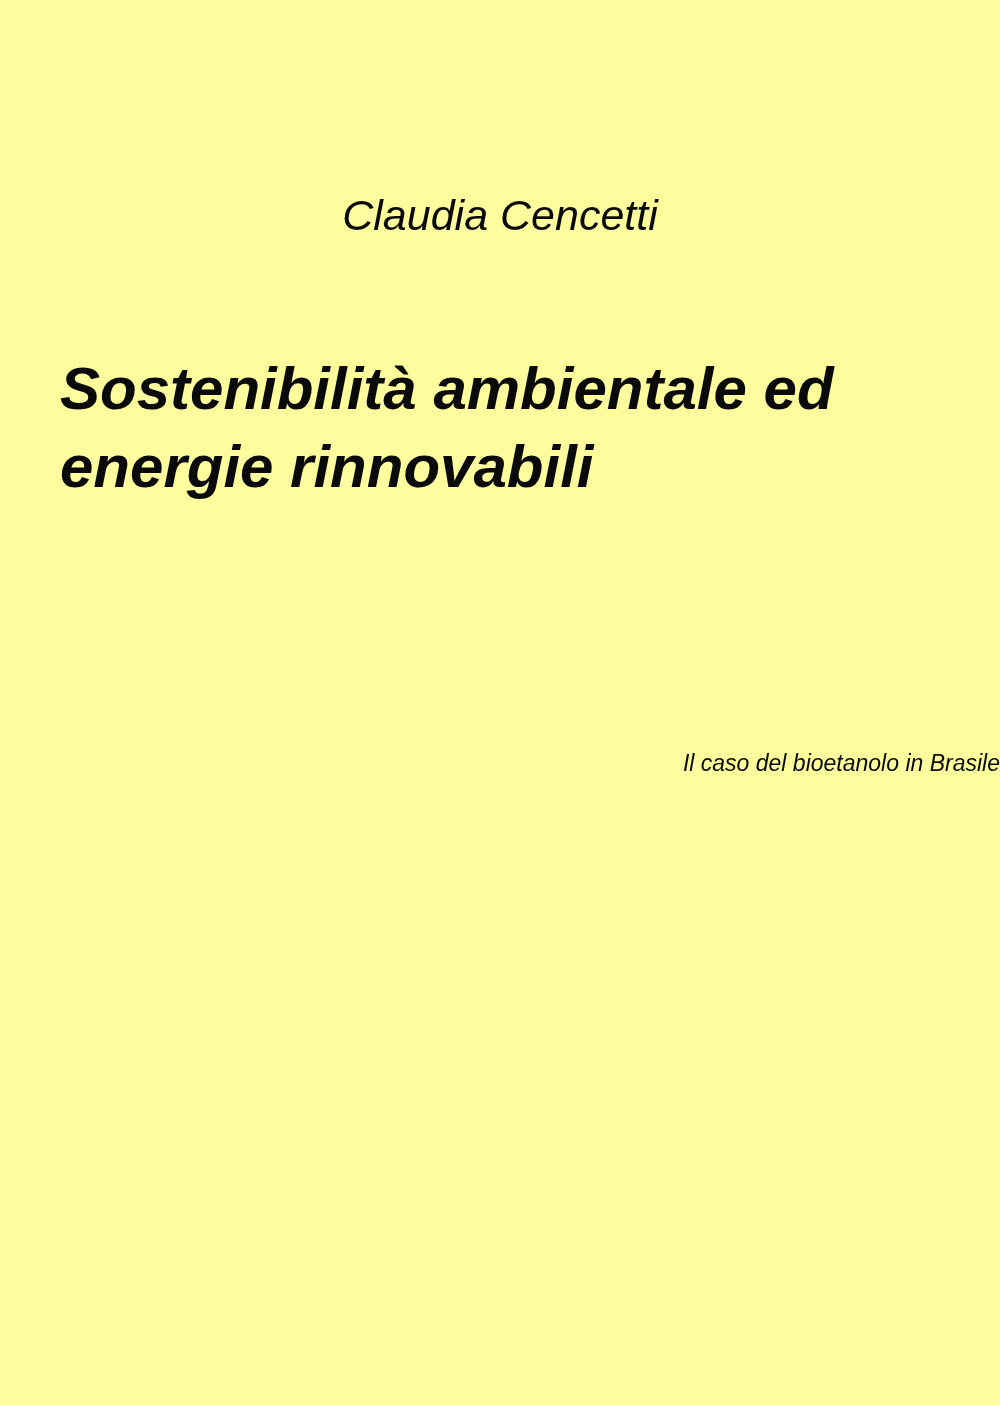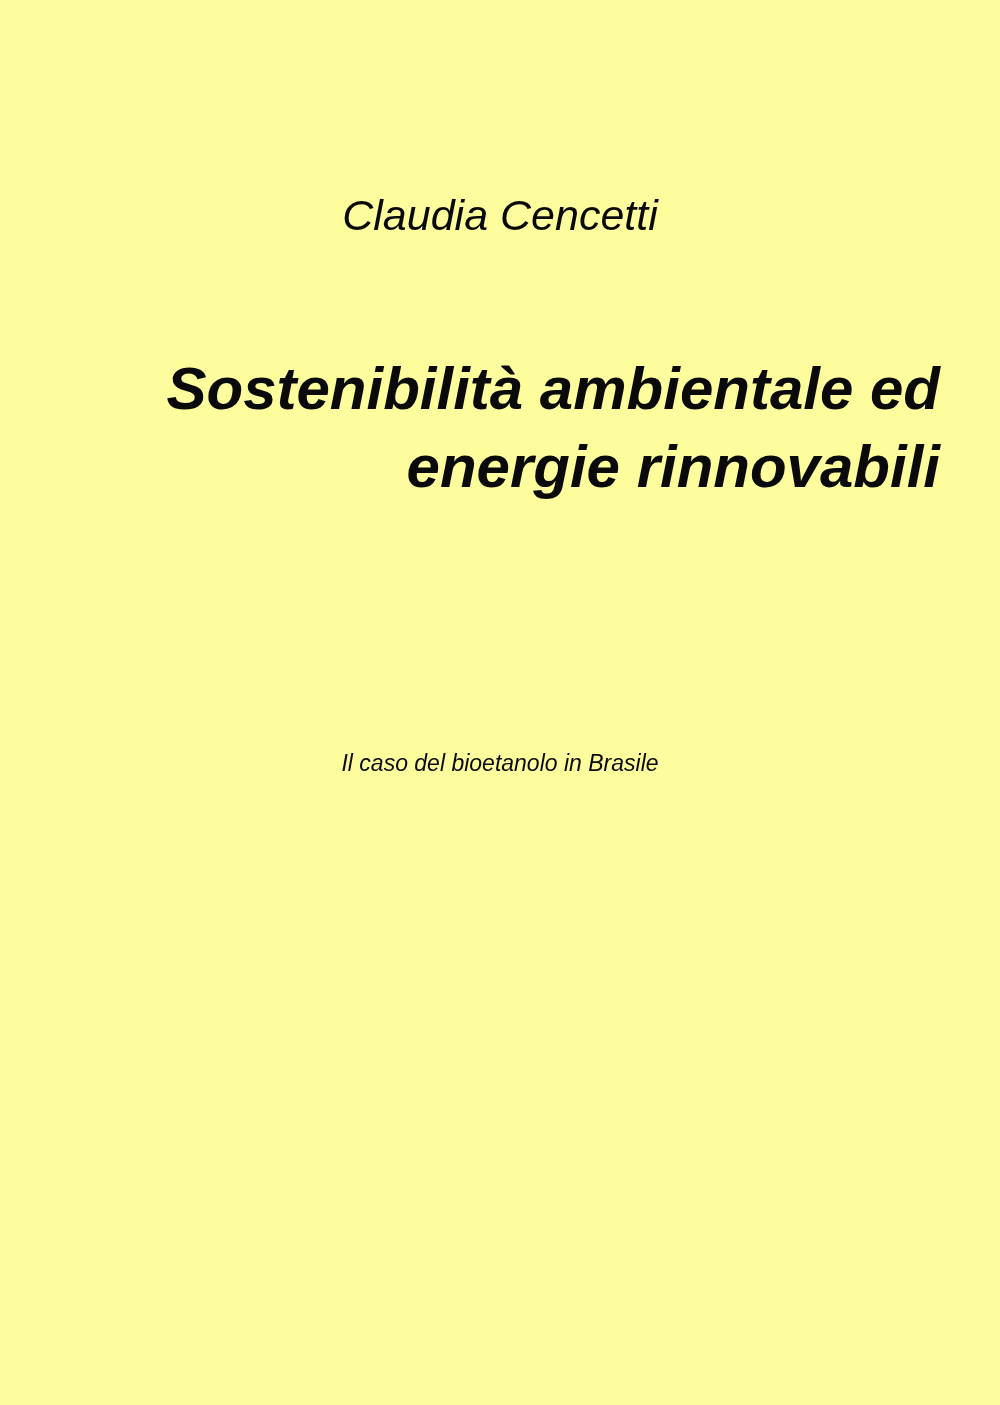--- a/index.html
+++ b/index.html
@@ -26,32 +26,32 @@
     line-height: 1;
     font-weight: 400;
   }
   .title {
     position: absolute;
     top: 350px;
     left: 0;
     right: 0;
     margin: 0 auto;
     max-width: 880px;
-    text-align: right;
+    text-align: left;
     font-size: 60px;
     line-height: 1.3;
     font-weight: 700;
     letter-spacing: 0;
   }
   .subtitle {
     position: absolute;
     top: 752px;
     left: 0;
     right: 0;
-    text-align: center;
+    text-align: right;
     font-size: 23px;
     line-height: 1;
     font-weight: 400;
   }
 </style>
 </head>
 <body>
 
 <div class="cover">
   <div class="author">Claudia Cencetti</div>

